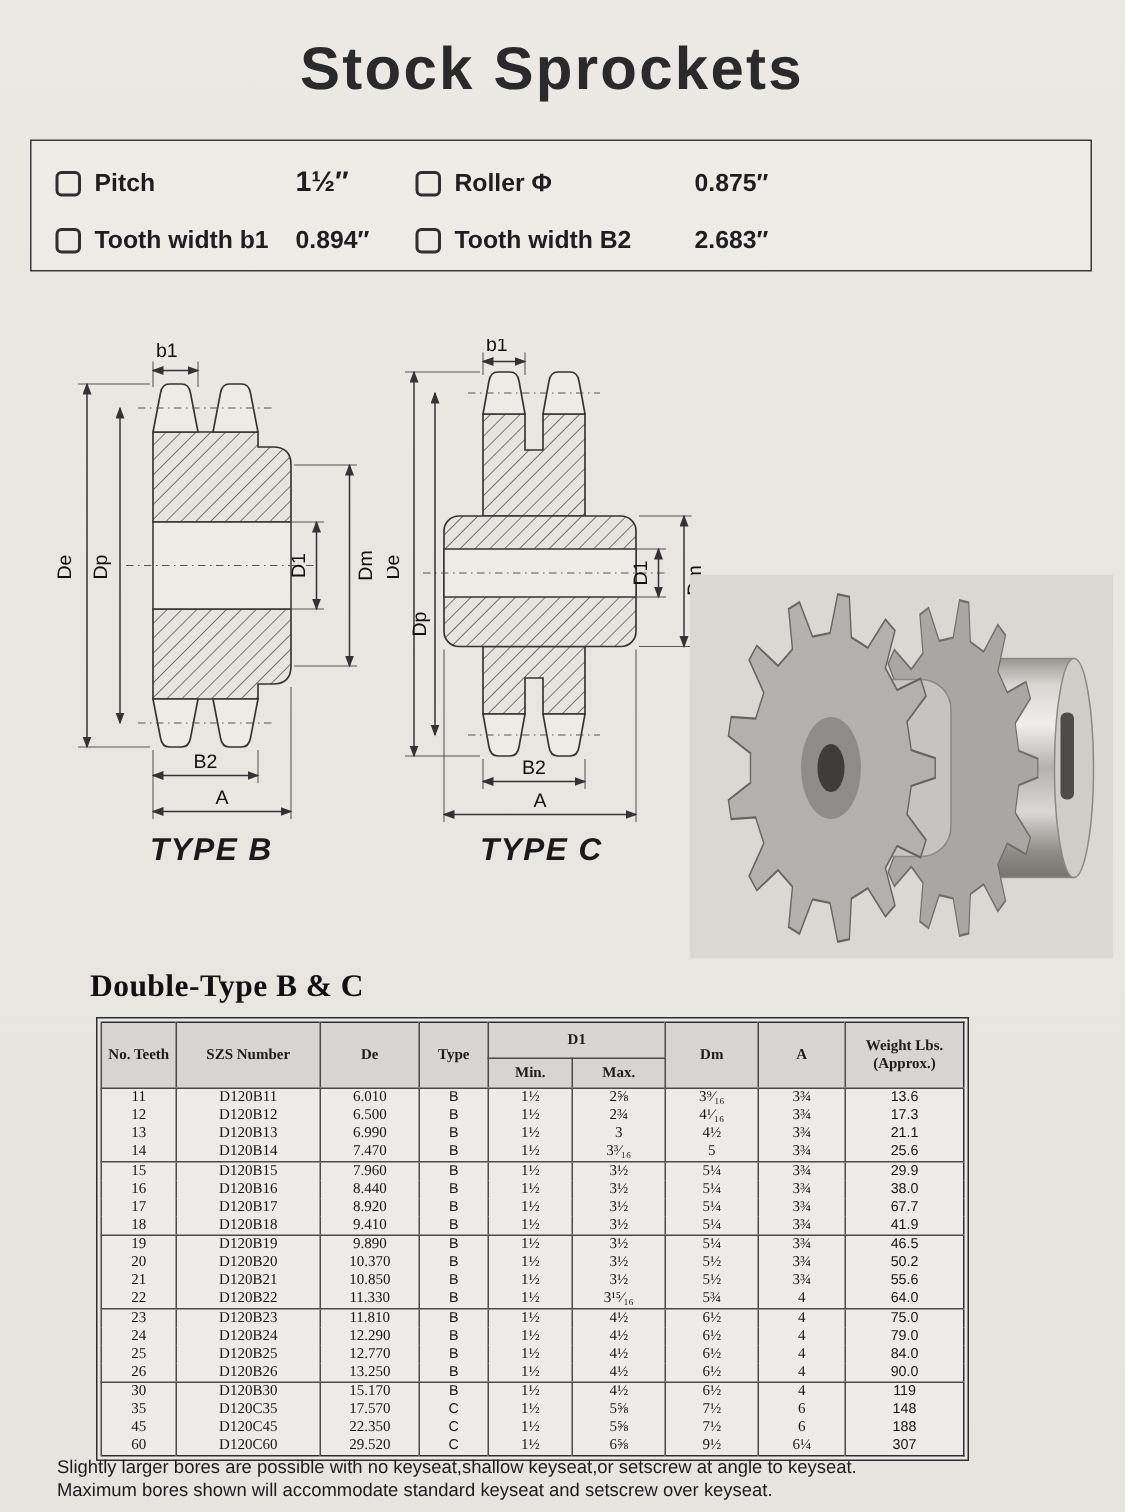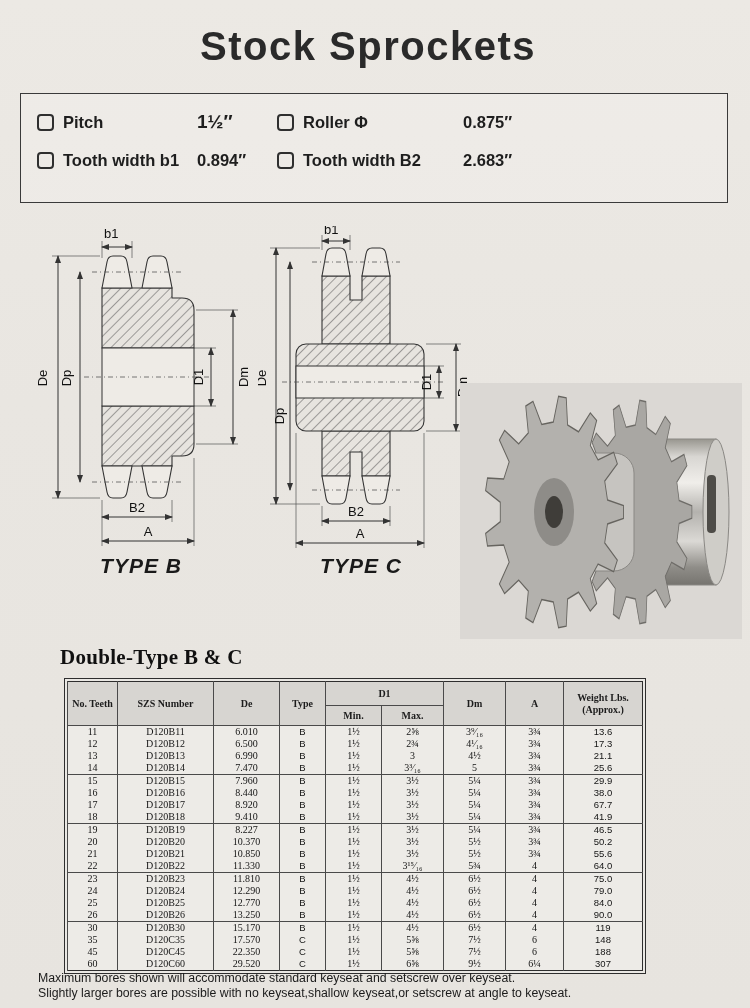--- a/index.html
+++ b/index.html
@@ -3,21 +3,21 @@
 <meta charset="utf-8">
 <style>
   html,body{margin:0;padding:0;background:#b6b4b0;}
   .page{position:relative;width:750px;height:1008px;margin:0 auto;overflow:hidden;
         background:linear-gradient(180deg,#ece9e4 0%,#e9e6e1 40%,#e7e4df 100%);
         font-family:"Liberation Sans",sans-serif;color:#1c1c1c;}
   
   .cat-no{position:absolute;left:18px;top:20px;font-size:35px;font-weight:700;letter-spacing:.5px;color:#2a2a2a;}
   .main-title{position:absolute;left:200px;top:24px;font-size:40px;font-weight:700;letter-spacing:1.5px;color:#2a2a2a;}
   
-  .specs{position:absolute;left:20px;top:93px;width:708px;height:110px;border:1.5px solid #3a3a3a;
+  .specs{position:absolute;left:20px;top:93px;width:708px;height:88px;border:1.5px solid #3a3a3a;
          display:grid;grid-template-columns:16px 124px 70px 16px 150px 1fr;
          column-gap:10px;row-gap:18px;align-items:center;align-content:start;
          padding:17px 0 0 16px;box-sizing:border-box;background:rgba(255,255,255,0.15);}
   .cbx{width:13px;height:13px;border:2px solid #2f2f2f;border-radius:4px;}
   .spec-label{font-size:16.5px;font-weight:700;color:#1e1e1e;}
   .spec-value{font-size:16.5px;font-weight:700;color:#1e1e1e;}
   .spec-value.big{font-size:19px;}
   
   svg.diagram{position:absolute;}
   .metal{fill:url(#hatch);stroke:#333;stroke-width:1.1;}
@@ -292,21 +292,21 @@
             <td class="c-type">B</td>
             <td class="c-d1_min">1½</td>
             <td class="c-d1_max">3½</td>
             <td class="c-dm">5¼</td>
             <td class="c-a">3¾</td>
             <td class="c-weight">41.9</td>
           </tr>
           <tr>
             <td class="c-teeth">19</td>
             <td class="c-szs">D120B19</td>
-            <td class="c-de">8.227</td>
+            <td class="c-de">9.890</td>
             <td class="c-type">B</td>
             <td class="c-d1_min">1½</td>
             <td class="c-d1_max">3½</td>
             <td class="c-dm">5¼</td>
             <td class="c-a">3¾</td>
             <td class="c-weight">46.5</td>
           </tr>
           <tr>
             <td class="c-teeth">20</td>
             <td class="c-szs">D120B20</td>
@@ -426,17 +426,17 @@
             <td class="c-d1_max">6⅝</td>
             <td class="c-dm">9½</td>
             <td class="c-a">6¼</td>
             <td class="c-weight">307</td>
           </tr>
         </tbody>
     </table>
   </div>
 
   <div class="notes">
+    <div>Slightly larger bores are possible with no keyseat,shallow keyseat,or setscrew at angle to keyseat.</div>
     <div>Maximum bores shown will accommodate standard keyseat and setscrew over keyseat.</div>
-    <div>Slightly larger bores are possible with no keyseat,shallow keyseat,or setscrew at angle to keyseat.</div>
   </div>
 
 </div>
 
 </body></html>

